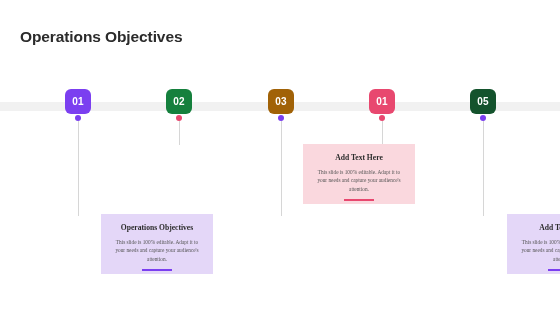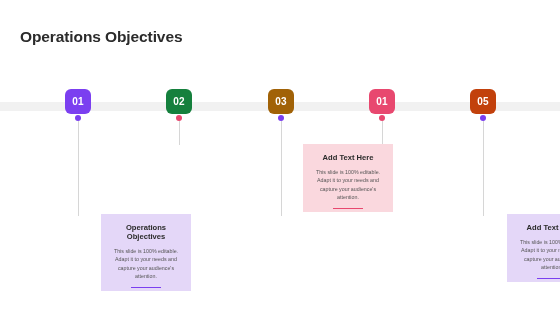--- a/index.html
+++ b/index.html
@@ -86,25 +86,26 @@
     width: 1px;
     background: #d6d6d6;
     z-index: 1;
   }
   .connector.down { top: 104px; height: 98px; }
   .connector.up   { top: 104px; height: 27px; }
 
   
   .card {
     position: absolute;
-    width: 90px;
+    width: 112px;
     padding: 9px 6px 11px 6px;
     box-sizing: border-box;
     text-align: center;
     z-index: 2;
+    font-family: Liberation Serif, serif;
   }
   .card.below { top: 200px; }
   .card.above { top: 130px; }
 
   .card.pink   { background: #fad8de; }
   .card.purple { background: #e4d7f8; }
 
   .card-title {
     font-size: 7.6px;
     font-weight: bold;
@@ -181,21 +182,21 @@
           <div class="card-body">This slide is 100% editable. Adapt it to your needs and capture your audience's attention.</div>
           <div class="card-accent accent-purple"></div>
         </div>
       </div>
       <div class="milestone" style="left: 382px;">
         <div class="badge" style="background: rgb(232, 72, 111);">01</div>
         <div class="node-dot" style="background: rgb(232, 72, 111);"></div>
         <div class="connector up"></div>
       </div>
       <div class="milestone" style="left: 483px;">
-        <div class="badge" style="background: #c2410c;">05</div>
+        <div class="badge" style="background: #14532d;">05</div>
         <div class="node-dot" style="background: rgb(123, 63, 240);"></div>
         <div class="connector down"></div>
       </div>
     </div>
 
   <div class="footer-note">This slide is 100% editable. Adapt it to your needs and capture your audience's attention.</div>
 
 </div>
 
 </body></html>

